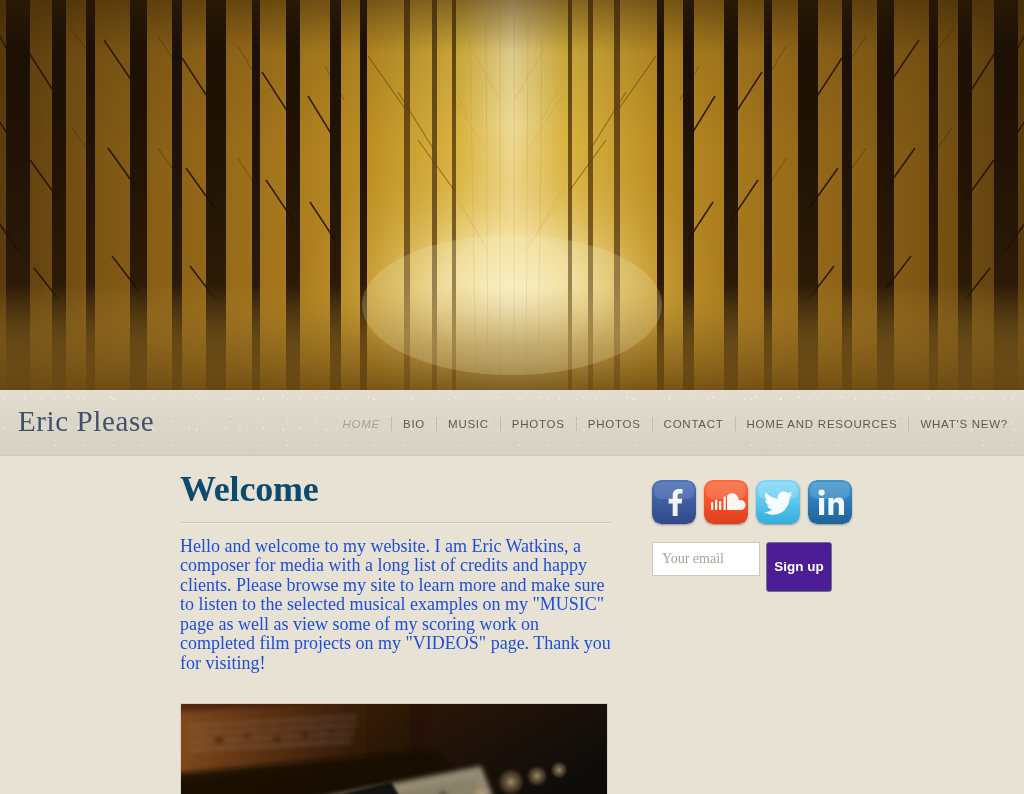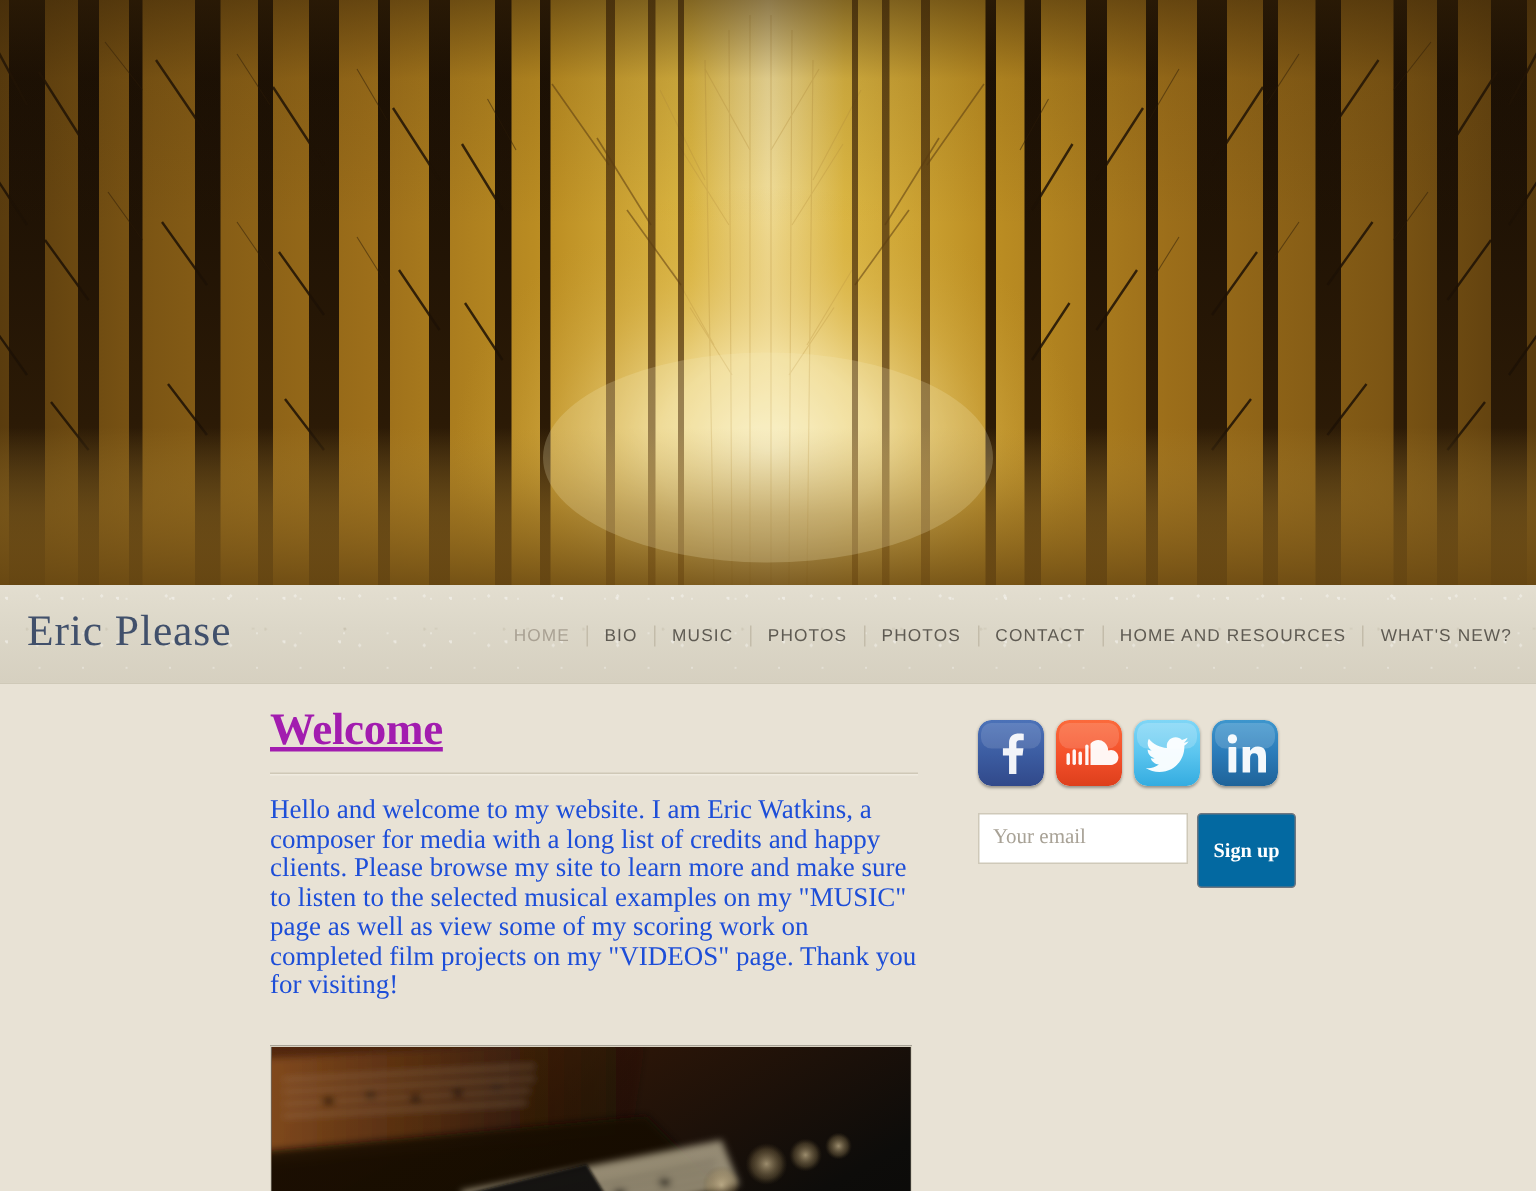--- a/index.html
+++ b/index.html
@@ -77,21 +77,21 @@
     letter-spacing: .75px;
     color: #5e5a52;
     text-decoration: none;
     white-space: nowrap;
     padding: 0 11px;
     line-height: 14px;
     border-right: 1px solid #c3bcaa;
     cursor: pointer;
   }
   .nav-item:last-child { border-right: none; padding-right: 2px; }
-  .nav-item.active { color: #a9a193; }
+  .nav-item.active { color: #a9a193; font-style: italic; }
 
   
   .page {
     width: 1024px;
     display: flex;
     align-items: flex-start;
     padding-top: 14px;
   }
   .content {
     width: 432px;
@@ -100,26 +100,25 @@
   .sidebar {
     width: 280px;
     margin-left: 38px;
     padding-top: 10px;
   }
 
   
   .page-heading {
     margin: 0;
     font-family: "Liberation Serif", serif;
-    font-size: 30px;
+    font-size: 36px;
     font-weight: bold;
-    color: #a21caf;
+    color: #0c4a6e;
     letter-spacing: -.2px;
     line-height: 1.1;
-    text-decoration: underline;
   }
   .divider {
     margin: 12px 0 13px 0;
     height: 2px;
     border: 0;
     background: linear-gradient(180deg, #cfc8b7 0%, #cfc8b7 50%, #f0ebe0 50%, #f0ebe0 100%);
   }
   .body-copy {
     margin: 0;
     font-family: "Liberation Serif", serif;
@@ -181,40 +180,40 @@
     color: #34302a;
     margin: 0 0 11px 2px;
     line-height: 18px;
   }
   .mail-form {
     display: flex;
     align-items: stretch;
     margin-left: 2px;
   }
   .email-input {
-    width: 140px;
+    width: 108px;
     height: 34px;
     border: 1px solid #cfc9b9;
     background: #ffffff;
     font-family: "Liberation Serif", serif;
     font-size: 14px;
     color: #3a352d;
     padding: 0 9px;
     outline: none;
   }
   .email-input::placeholder { color: #a8a296; }
   .signup-button {
     margin-left: 6px;
     width: 66px;
     height: 50px;
-    background: #0369a1;
+    background: #4c1d95;
     border: 1px solid #6d7680;
     border-radius: 3px;
     color: #ffffff;
-    font-family: Liberation Serif, serif;
+    font-family: Liberation Sans, sans-serif;
     font-size: 13.5px;
     font-weight: bold;
     cursor: pointer;
     line-height: 32px;
     padding: 0;
   }
 </style>
 </head>
 <body>
 

